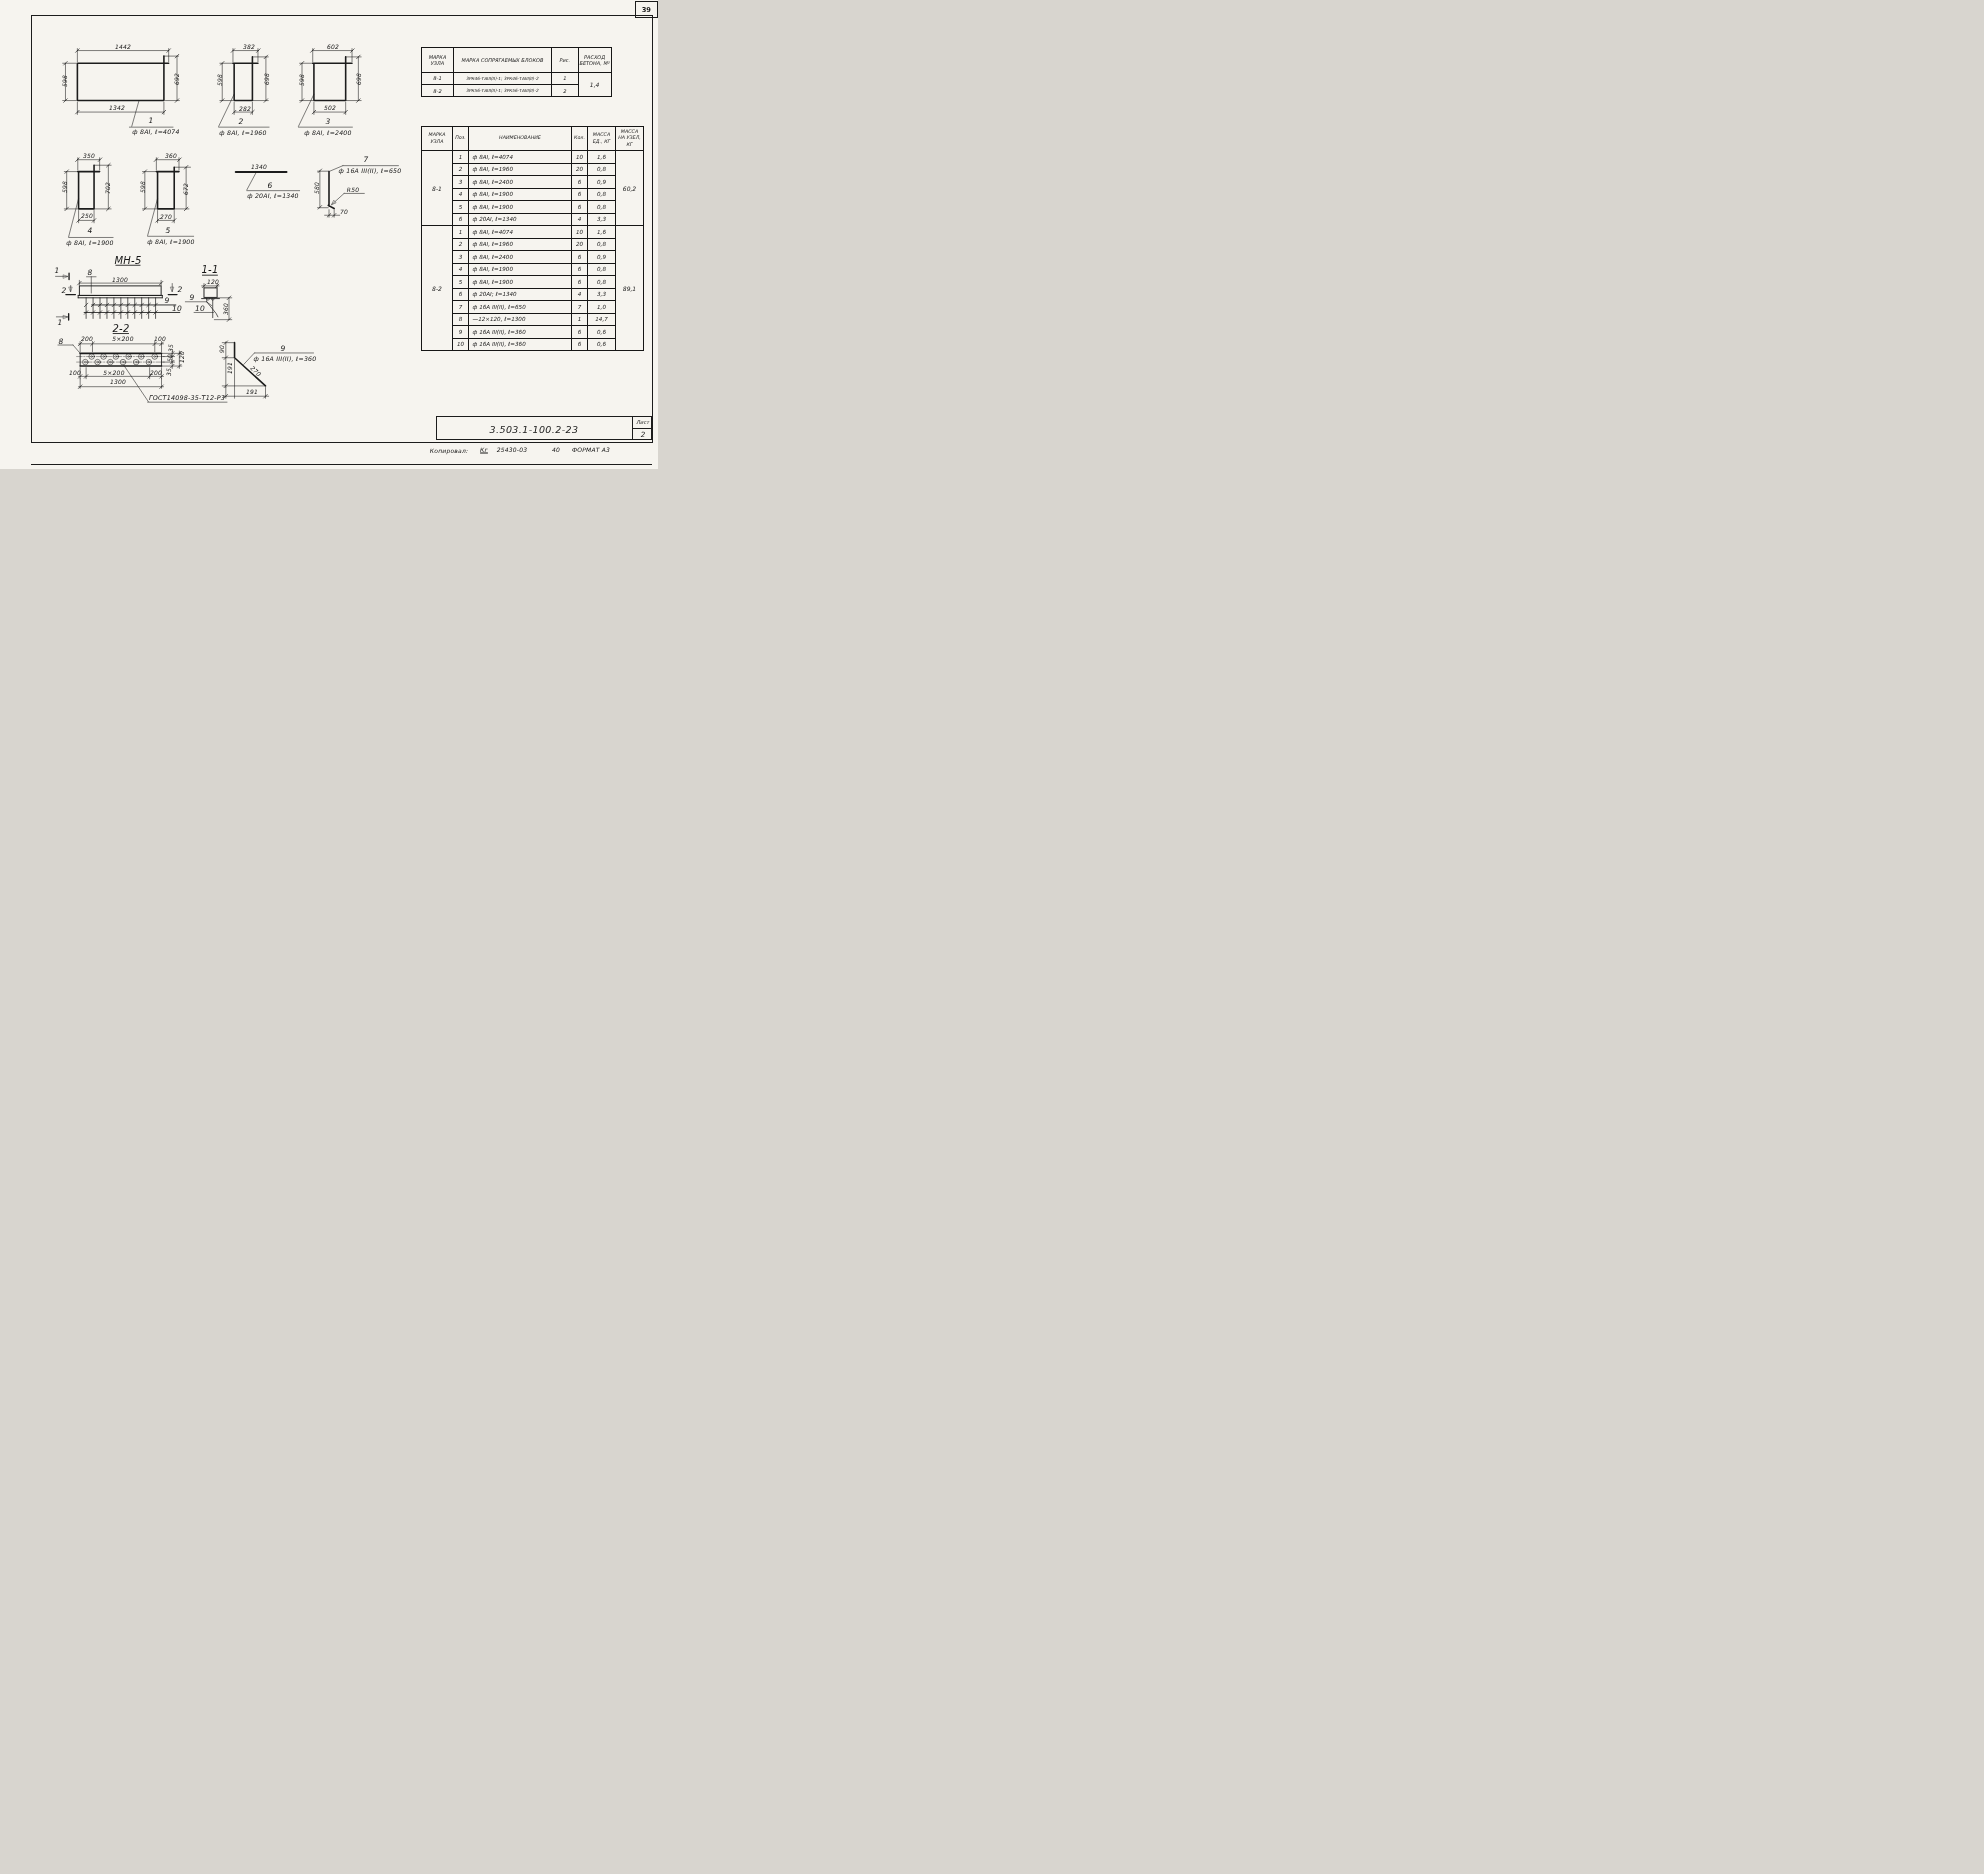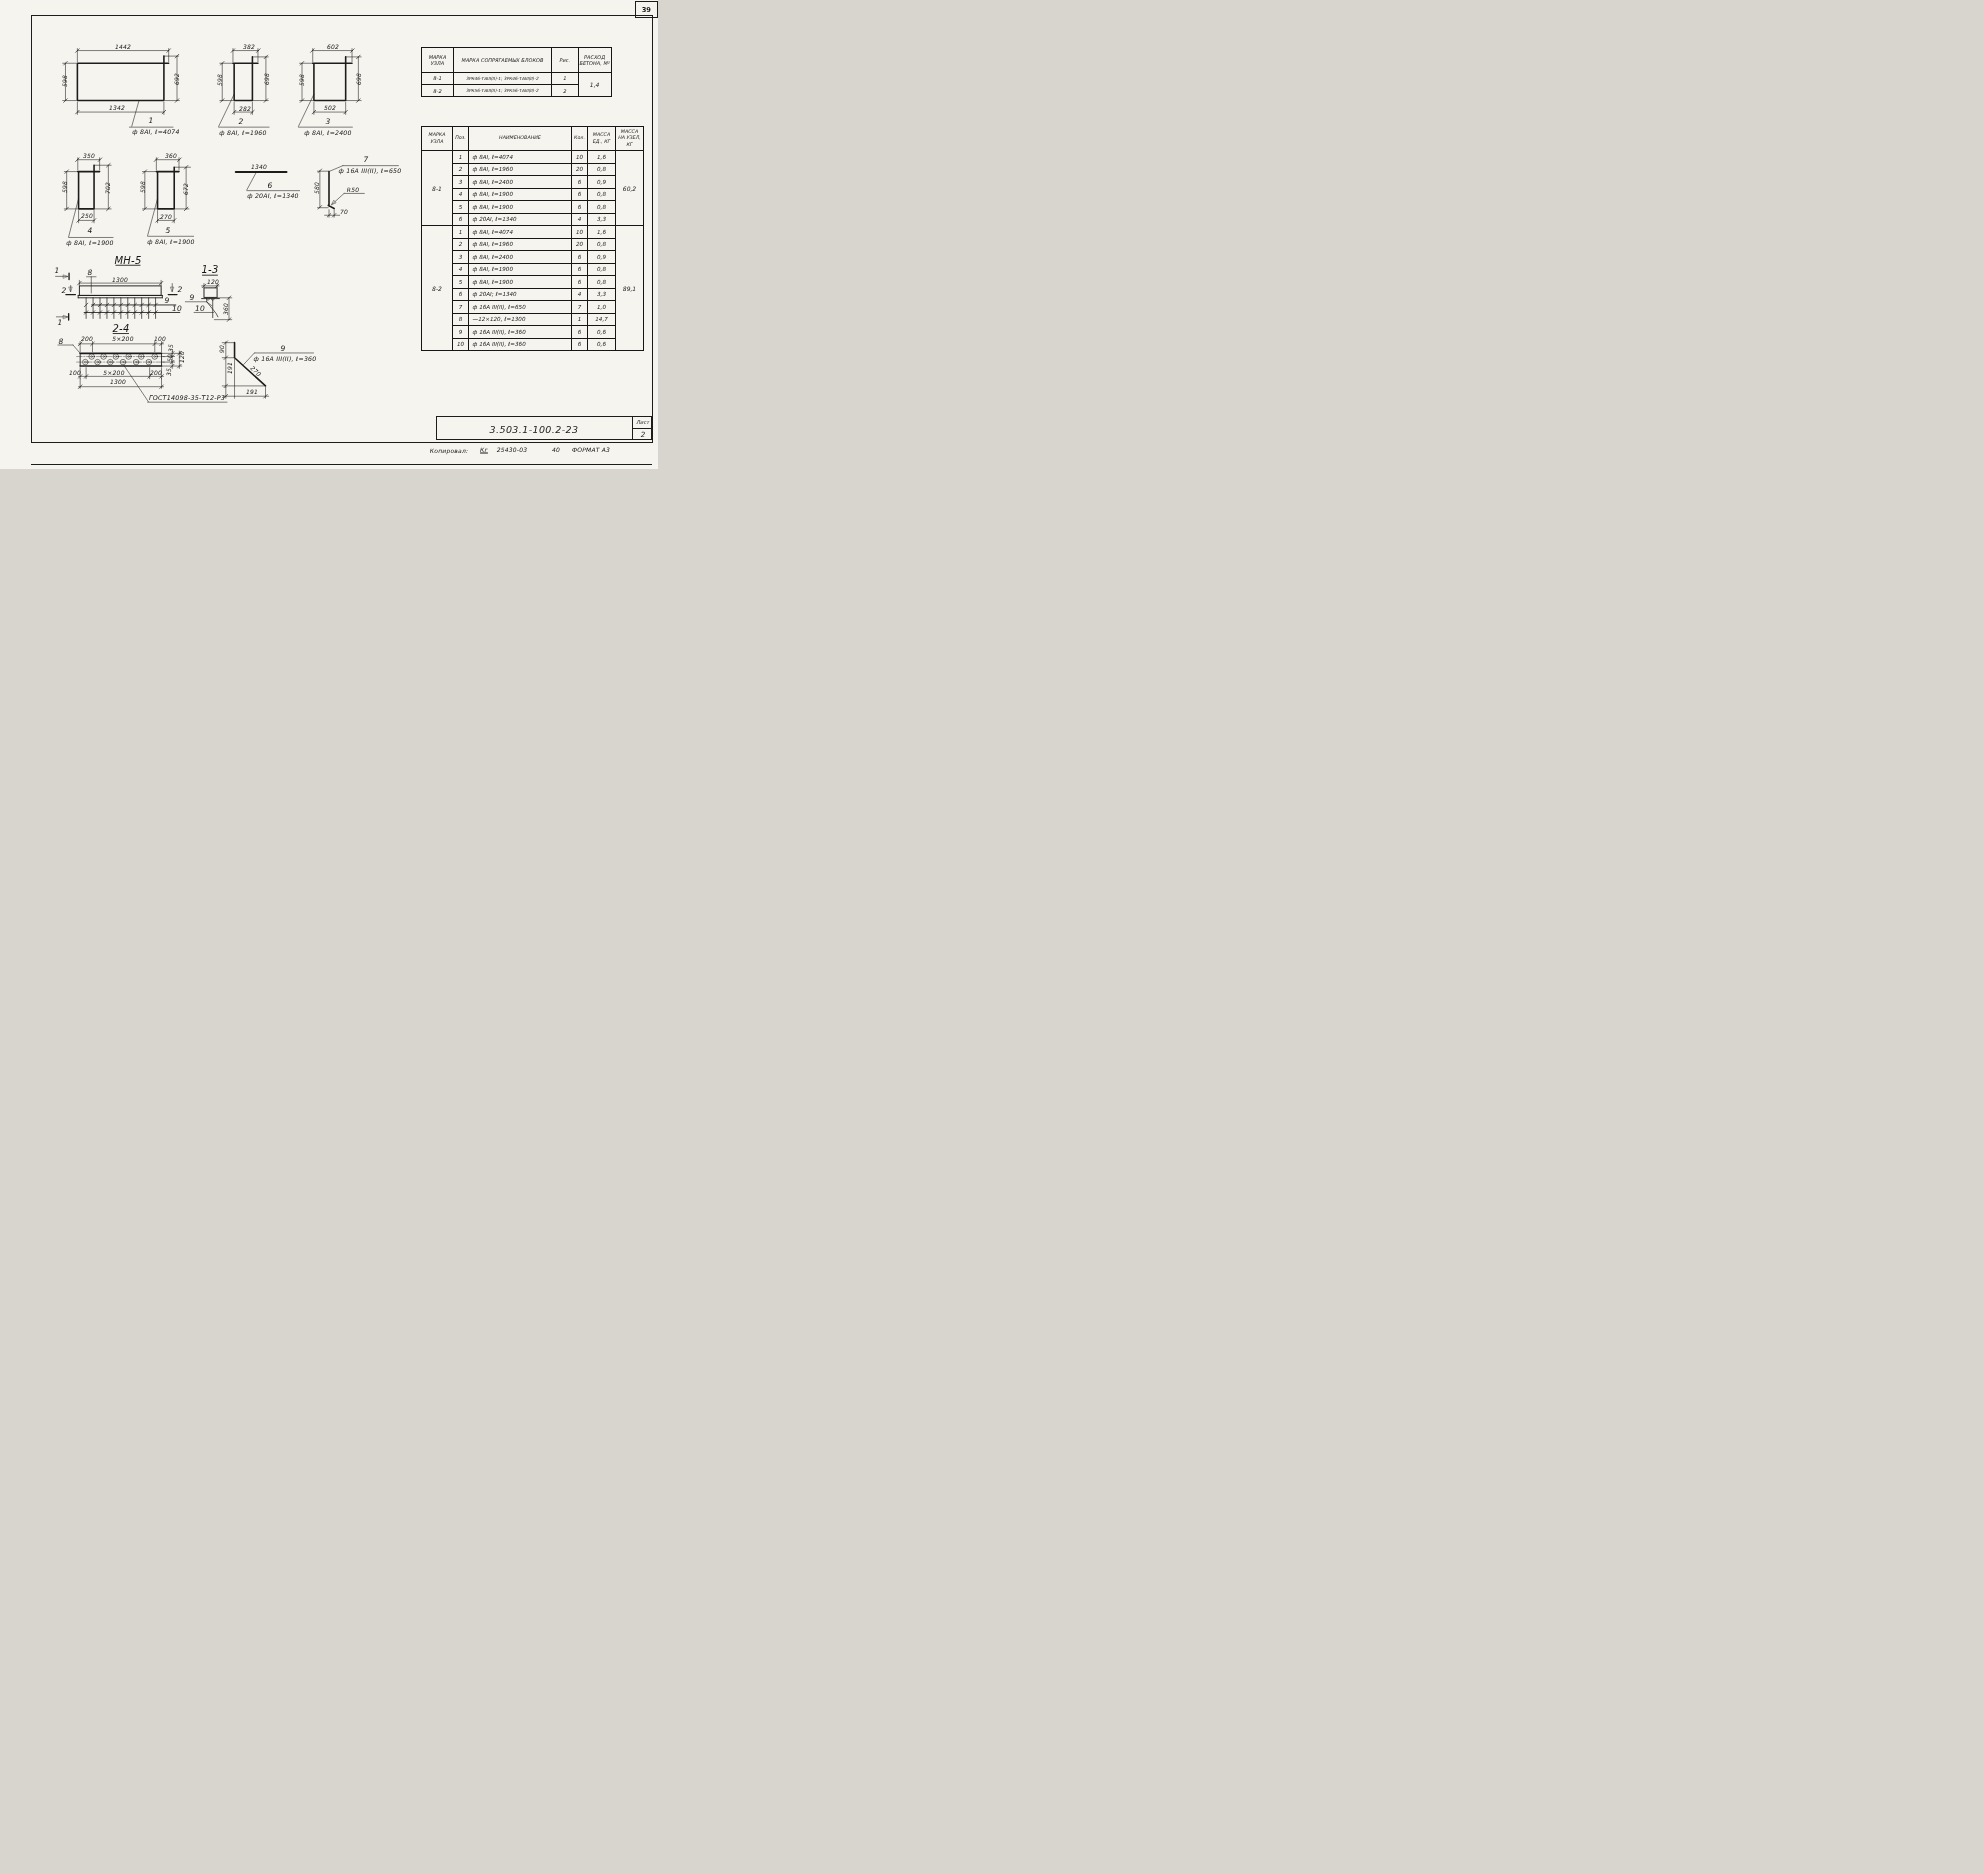--- a/index.html
+++ b/index.html
@@ -355,36 +355,36 @@
   <span class="lbl ttl" style="left:128px;top:260px">МН-5</span>
   <span class="lbl big" style="left:57px;top:270px">1</span>
   <span class="lbl big" style="left:90px;top:272px">8</span>
   <span class="lbl" style="left:120px;top:279px">1300</span>
   <span class="lbl big" style="left:64px;top:290px">2</span>
   <span class="lbl big" style="left:180px;top:289px">2</span>
   <span class="lbl big" style="left:167px;top:300px">9</span>
   <span class="lbl big" style="left:177px;top:308px">10</span>
   <span class="lbl big" style="left:60px;top:322px">1</span>
 
-  <span class="lbl ttl" style="left:121px;top:328px">2-4</span>
+  <span class="lbl ttl" style="left:121px;top:328px">2-2</span>
   <span class="lbl big" style="left:61px;top:341px">8</span>
   <span class="lbl" style="left:87px;top:338px">200</span>
   <span class="lbl" style="left:123px;top:338px">5×200</span>
   <span class="lbl" style="left:160px;top:338px">100</span>
   <span class="lbl rot" style="left:170px;top:348px">35</span>
   <span class="lbl rot" style="left:169px;top:358px">50</span>
   <span class="lbl rot" style="left:168px;top:372px">35</span>
   <span class="lbl rot" style="left:181px;top:357px">120</span>
   <span class="lbl" style="left:75px;top:372px">100</span>
   <span class="lbl" style="left:114px;top:372px">5×200</span>
   <span class="lbl" style="left:156px;top:372px">200</span>
   <span class="lbl" style="left:118px;top:381px">1300</span>
   <span class="lbl gost" style="left:187px;top:398px">ГОСТ14098-35-Т12-Р3</span>
 
-  <span class="lbl ttl" style="left:210px;top:269px">1-3</span>
+  <span class="lbl ttl" style="left:210px;top:269px">1-1</span>
   <span class="lbl" style="left:213px;top:281px">120</span>
   <span class="lbl big" style="left:192px;top:297px">9</span>
   <span class="lbl big" style="left:200px;top:308px">10</span>
   <span class="lbl rot" style="left:225px;top:309px">360</span>
 
   <span class="lbl rot" style="left:221px;top:349px">90</span>
   <span class="lbl rot" style="left:229px;top:368px">191</span>
   <span class="lbl r42" style="left:256px;top:371px">270</span>
   <span class="lbl" style="left:252px;top:391px">191</span>
   <span class="lbl big" style="left:283px;top:348px">9</span>

